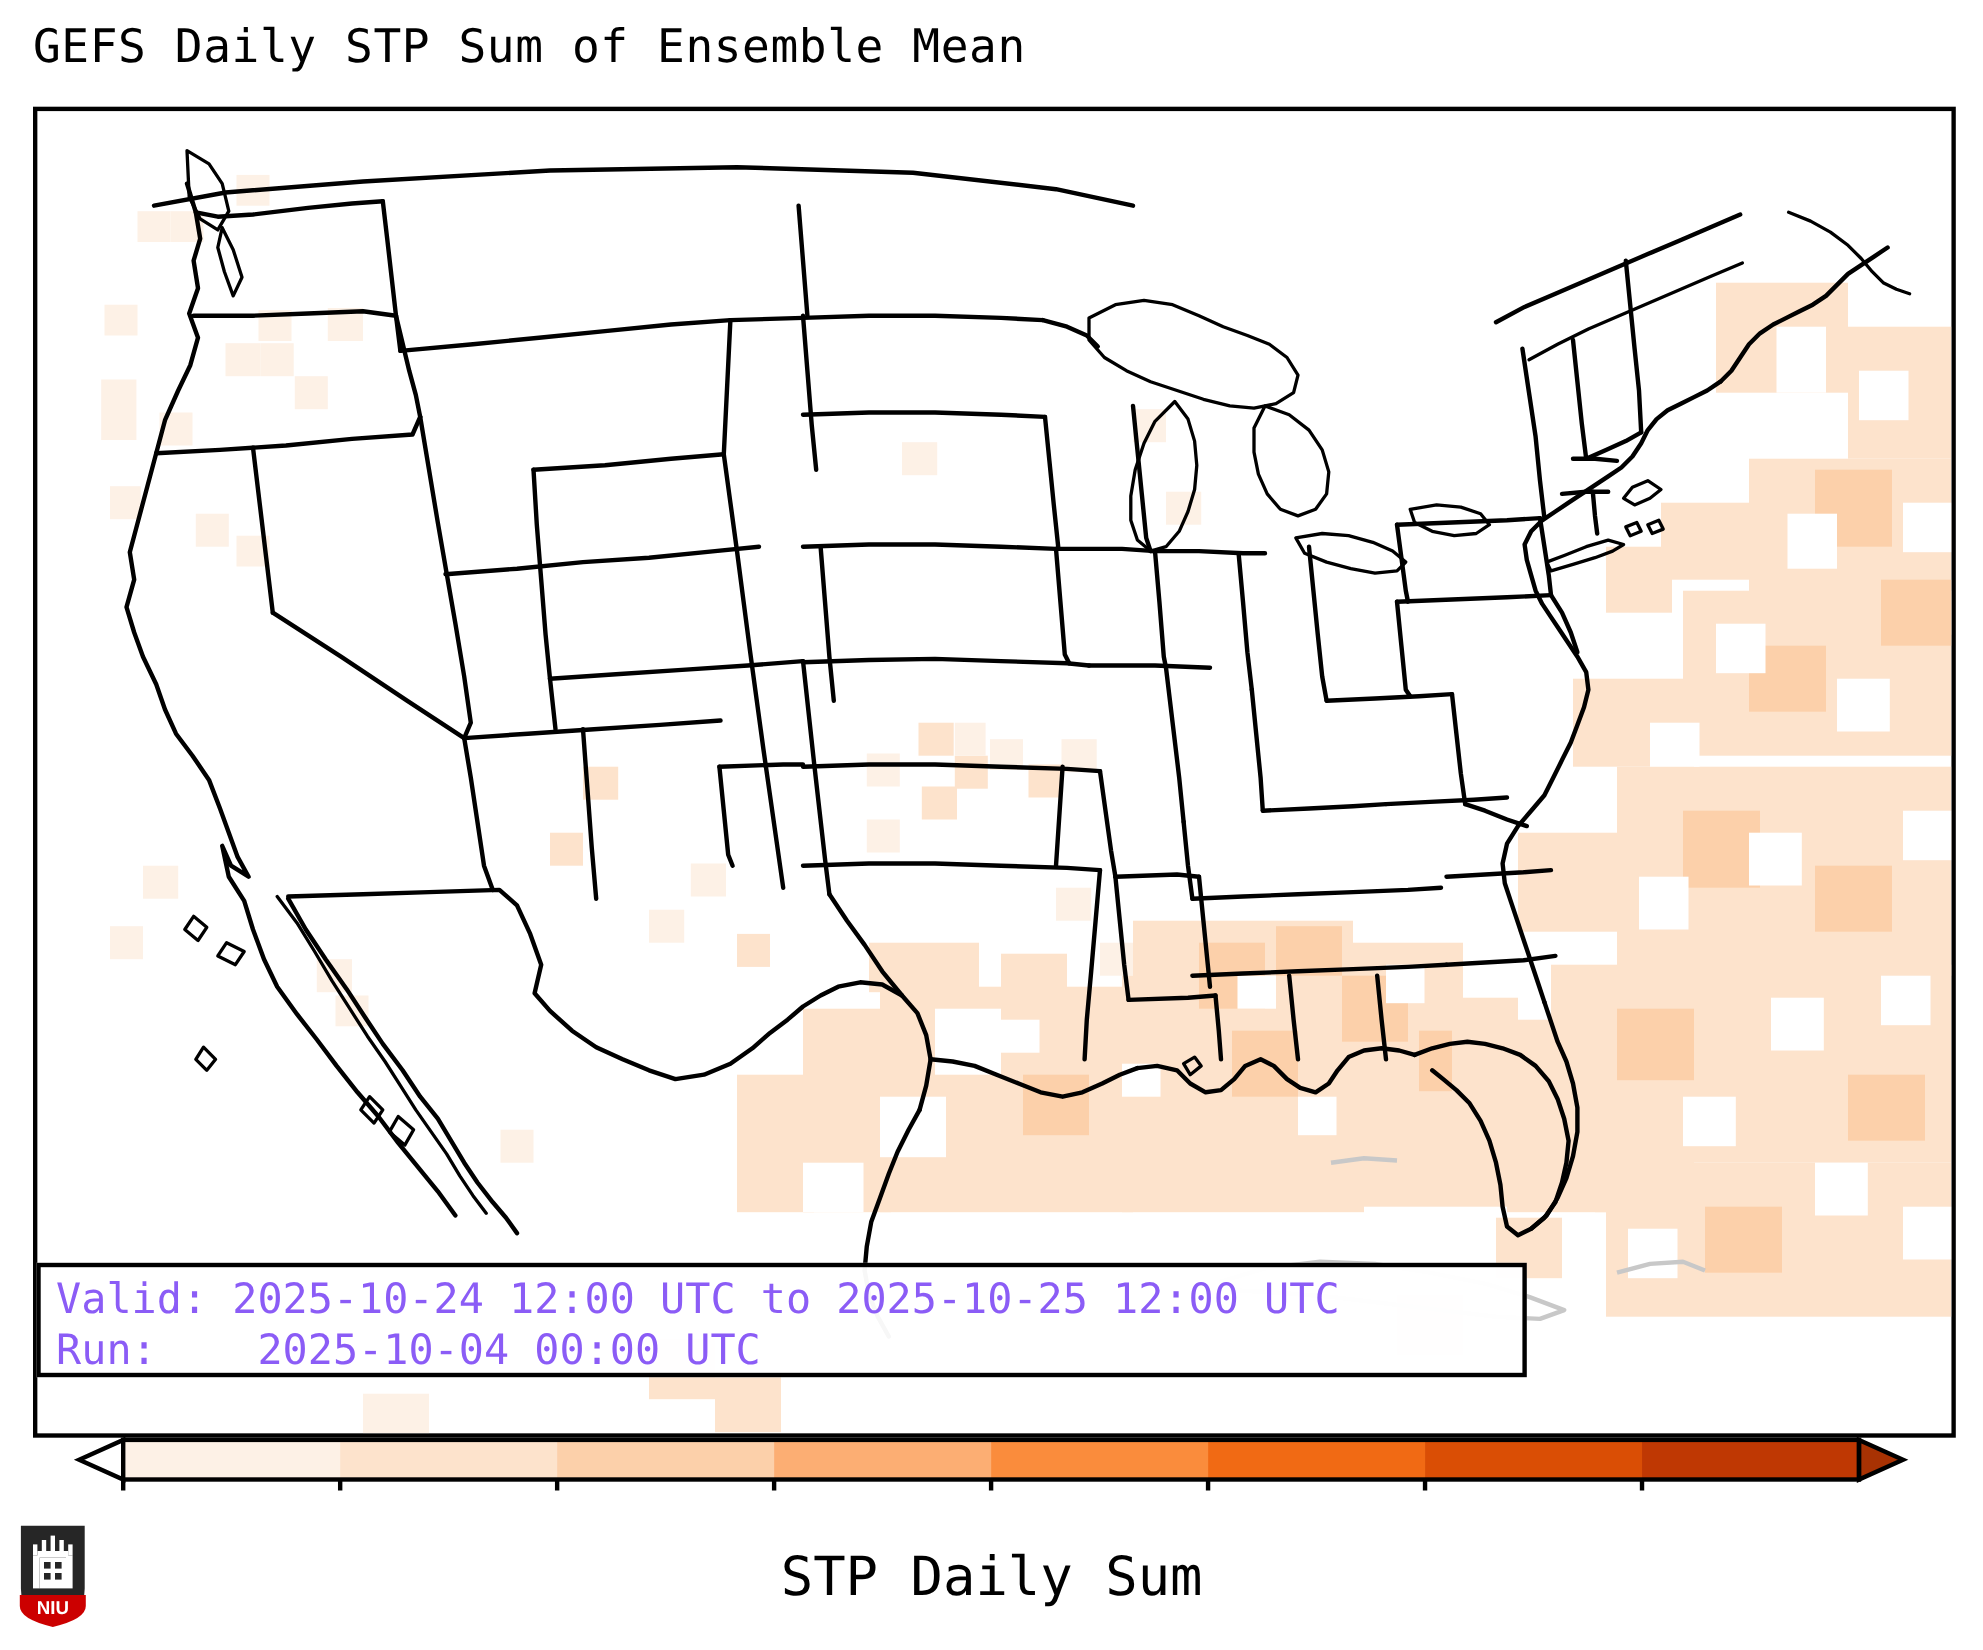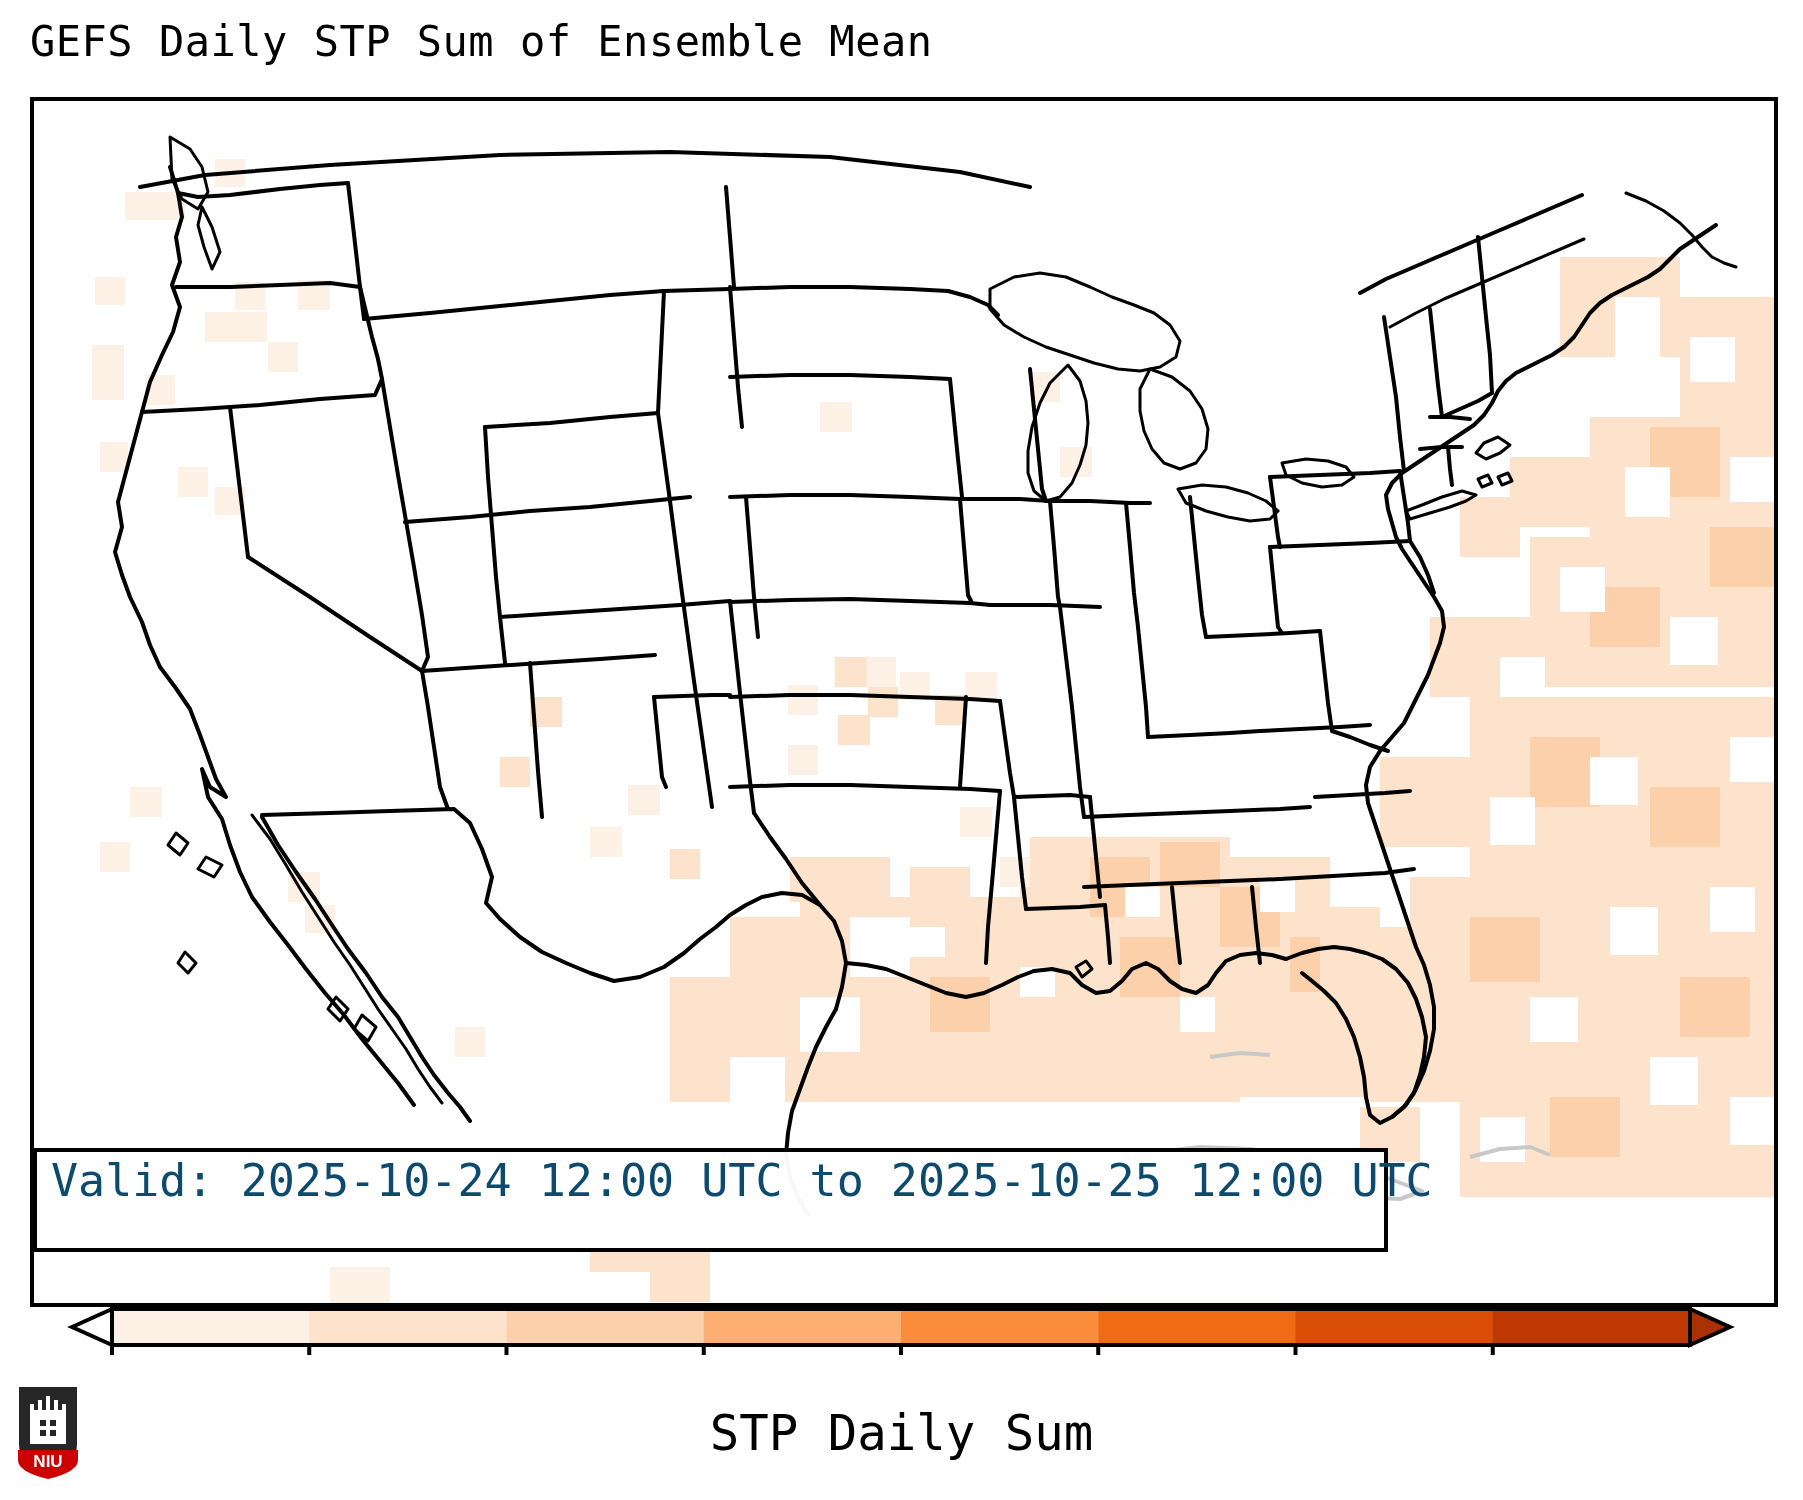--- a/index.html
+++ b/index.html
@@ -60,23 +60,23 @@
     left: 33px;
     top: 1148px;
     width: 1355px;
     height: 104px;
     border: 4px solid #000000;
     box-sizing: border-box;
     background: rgba(255,255,255,0.97);
     padding: 6px 14px 0 14px;
   }
   .info-line {
-    font-size: 45px;
+    font-size: 38px;
     line-height: 46px;
-    color: #0c4a6e;
+    color: #8b5cf6;
     white-space: pre;
   }
 
   
   #colorbar-wrap {
     position: absolute;
     left: 0px;
     top: 1295px;
     width: 1803px;
     height: 60px;
@@ -453,20 +453,21 @@
           <path d="M 1180 960 L 1210 956 L 1240 958"></path>
         </g>
 
         <rect x="2" y="2" width="1744" height="1206" fill="none" stroke="#000000" stroke-width="4"></rect>
       </g>
     </svg>
   </div>
 
   <div id="info-box">
     <div class="info-line">Valid: 2025-10-24 12:00 UTC to 2025-10-25 12:00 UTC</div>
+    <div class="info-line">Run:    2025-10-04 00:00 UTC</div>
   </div>
 
   <div id="colorbar-wrap">
     <svg id="colorbar-svg" viewBox="0 0 1803 60" preserveAspectRatio="none">
 
       <polygon id="cb-under" points="72,32 112,14 112,50" fill="#ffffff" stroke="#000000" stroke-width="4"></polygon>
 
       <g id="cb-segments">
           <rect x="112" y="14" width="197.75" height="36" fill="#fdf1e6"></rect>
           <rect x="309.25" y="14" width="197.75" height="36" fill="#fde3cc"></rect>

